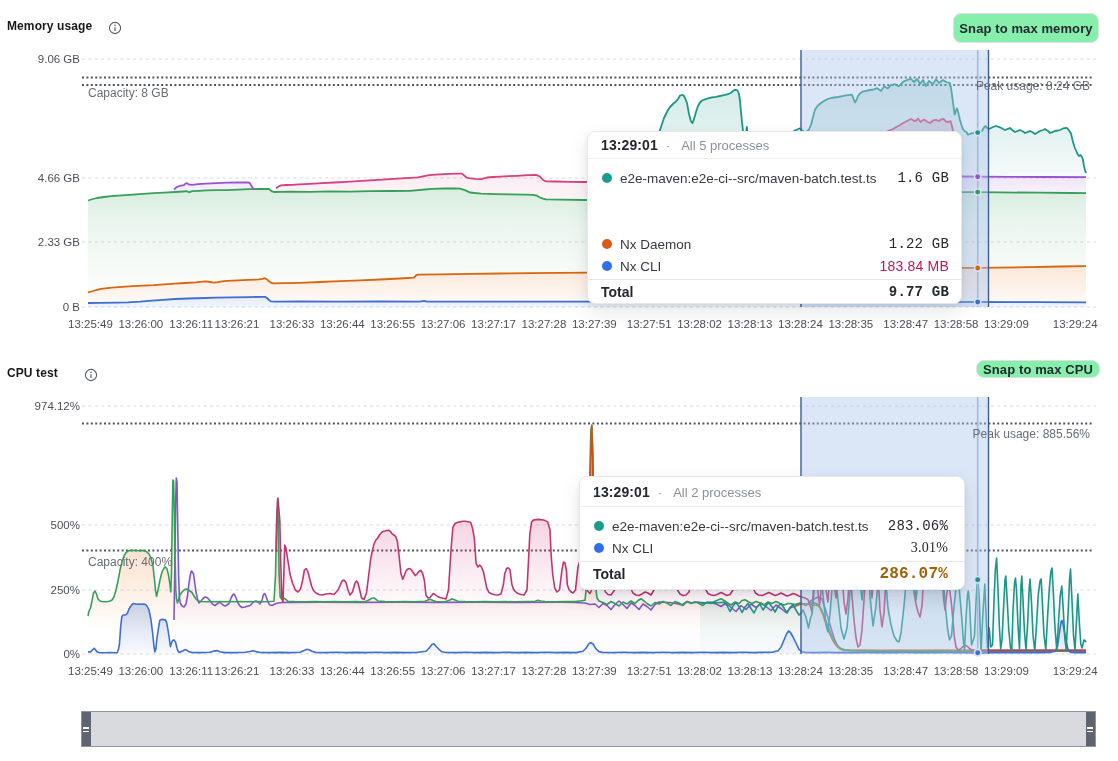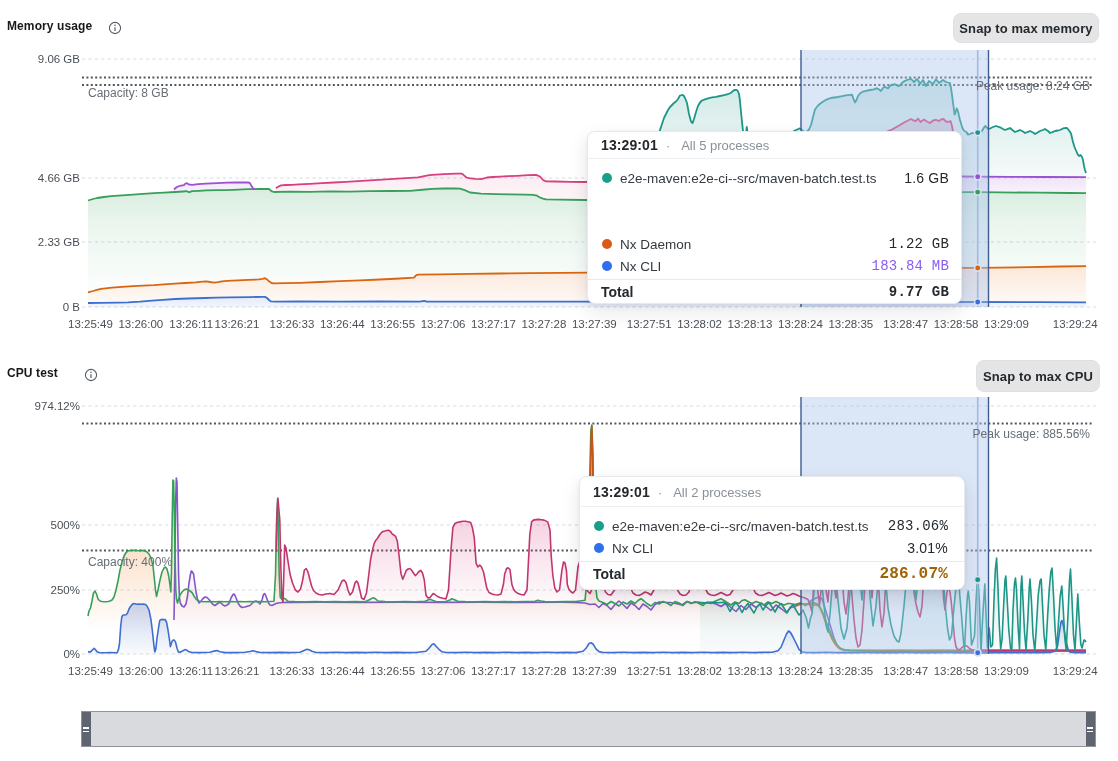--- a/index.html
+++ b/index.html
@@ -1,16 +1,16 @@
 <!DOCTYPE html>
 <html><head><meta charset="utf-8"><title>Resource usage</title>
 <style>
 html,body{margin:0;padding:0;background:#fff;font-family:"Liberation Sans",sans-serif;}
 #wrap{position:relative;width:1118px;height:761px;overflow:hidden;background:#fff;}
-.btn{position:absolute;background:#e5e5e5;border:1px solid #dde0e4;border-radius:8px;font-size:13px;font-weight:700;color:#24292e;display:flex;align-items:center;justify-content:center;box-sizing:border-box;letter-spacing:0.1px}
+.btn{position:absolute;background:#86efac;border:1px solid #dde0e4;border-radius:8px;font-size:13px;font-weight:700;color:#24292e;display:flex;align-items:center;justify-content:center;box-sizing:border-box;letter-spacing:0.1px}
 .title{position:absolute;font-size:12px;letter-spacing:-0.2px;font-weight:700;color:#17191c;letter-spacing:0.1px}
 </style></head>
 <body>
 <div id="wrap">
 <svg width="1118" height="761" viewBox="0 0 1118 761" style="position:absolute;left:0;top:0;font-family:'Liberation Sans',sans-serif">
 <defs>
 <linearGradient id="gG" x1="0" y1="188" x2="0" y2="292" gradientUnits="userSpaceOnUse">
           <stop offset="0" stop-color="#3aa35c" stop-opacity="0.20"></stop>
           <stop offset="0.35" stop-color="#3aa35c" stop-opacity="0.10"></stop>
           <stop offset="1" stop-color="#3aa35c" stop-opacity="0.015"></stop>
@@ -169,61 +169,61 @@
       <line x1="7" y1="6.3" x2="7" y2="10" stroke="#565c63" stroke-width="1.2"></line>
       <circle cx="7" cy="4.2" r="0.8" fill="#565c63"></circle>
     </svg>
 <div class="btn" style="left:953px;top:13px;width:146px;height:30px">Snap to max memory</div>
 <div class="title" style="left:7px;top:366px">CPU test</div>
 <svg style="position:absolute;left:84px;top:368px" width="14" height="14" viewBox="0 0 14 14">
       <circle cx="7" cy="7" r="5.6" fill="none" stroke="#565c63" stroke-width="1.1"></circle>
       <line x1="7" y1="6.3" x2="7" y2="10" stroke="#565c63" stroke-width="1.2"></line>
       <circle cx="7" cy="4.2" r="0.8" fill="#565c63"></circle>
     </svg>
-<div class="btn" style="left:976px;top:360px;width:124px;height:32px">Snap to max CPU</div>
+<div class="btn" style="left:976px;top:360px;width:124px;height:18px">Snap to max CPU</div>
 <div style="position:absolute;left:587px;top:131px;width:375px;height:173px;background:#fff;border:1px solid #e7e9ec;border-radius:8px;box-shadow:0 8px 20px rgba(20,30,50,0.10),0 2px 5px rgba(20,30,50,0.06);z-index:5;box-sizing:border-box">
       <div style="position:absolute;left:0;top:0;right:0;height:26px;border-bottom:1px solid #eef0f2;">
         <span style="position:absolute;left:13px;top:50%;transform:translateY(-50%);font-size:14px;font-weight:700;color:#24292e;letter-spacing:0.1px">13:29:01</span>
         <span style="position:absolute;left:78px;top:50%;transform:translateY(-50%);font-size:13px;color:#8a9199">·&nbsp;&nbsp;&nbsp;All 5 processes</span>
       </div>
       <div style="position:absolute;left:0;top:35px;right:0;height:22px">
         <span style="position:absolute;left:14px;top:50%;transform:translateY(-50%);width:10px;height:10px;border-radius:50%;background:#1a9e8c"></span>
         <span style="position:absolute;left:32px;top:50%;transform:translateY(-50%);font-size:13.5px;color:#343a40;white-space:nowrap">e2e-maven:e2e-ci--src/maven-batch.test.ts</span>
-        <span style="position:absolute;right:12px;top:50%;transform:translateY(-50%);font-family:Liberation Sans, sans-serif;font-size:14px;color:#24292e;letter-spacing:0.2px">1.6 GB</span>
+        <span style="position:absolute;right:12px;top:50%;transform:translateY(-50%);font-family:Liberation Mono, monospace;font-size:14px;color:#24292e;letter-spacing:0.2px">1.6 GB</span>
       </div>
       <div style="position:absolute;left:0;top:101px;right:0;height:22px">
         <span style="position:absolute;left:14px;top:50%;transform:translateY(-50%);width:10px;height:10px;border-radius:50%;background:#d9591b"></span>
         <span style="position:absolute;left:32px;top:50%;transform:translateY(-50%);font-size:13.5px;color:#343a40;white-space:nowrap">Nx Daemon</span>
         <span style="position:absolute;right:12px;top:50%;transform:translateY(-50%);font-family:'Liberation Mono',monospace;font-size:14px;color:#24292e;letter-spacing:0.2px">1.22 GB</span>
       </div>
       <div style="position:absolute;left:0;top:123px;right:0;height:22px">
         <span style="position:absolute;left:14px;top:50%;transform:translateY(-50%);width:10px;height:10px;border-radius:50%;background:#2f6fed"></span>
         <span style="position:absolute;left:32px;top:50%;transform:translateY(-50%);font-size:13.5px;color:#343a40;white-space:nowrap">Nx CLI</span>
-        <span style="position:absolute;right:12px;top:50%;transform:translateY(-50%);font-family:Liberation Mono, monospace;font-size:14px;color:#8b5cf6;letter-spacing:0.2px">183.84 MB</span>
+        <span style="position:absolute;right:12px;top:50%;transform:translateY(-50%);font-family:Liberation Sans, sans-serif;font-size:14px;color:#be185d;letter-spacing:0.2px">183.84 MB</span>
       </div>
       <div style="position:absolute;left:0;right:0;top:147px;border-top:1px solid #e7e9ec"></div>
       <div style="position:absolute;left:0;top:149px;right:0;height:22px">
         <span style="position:absolute;left:13px;top:50%;transform:translateY(-50%);font-size:14px;font-weight:700;color:#24292e">Total</span>
         <span style="position:absolute;right:12px;top:50%;transform:translateY(-50%);font-family:'Liberation Mono',monospace;font-size:14px;font-weight:700;color:#24292e;letter-spacing:0.2px">9.77 GB</span>
       </div>
     </div>
 <div style="position:absolute;left:579px;top:476px;width:386px;height:114px;background:#fff;border:1px solid #e7e9ec;border-radius:8px;box-shadow:0 8px 20px rgba(20,30,50,0.10),0 2px 5px rgba(20,30,50,0.06);z-index:5;box-sizing:border-box">
       <div style="position:absolute;left:0;top:0;right:0;height:29px;border-bottom:1px solid #eef0f2;">
         <span style="position:absolute;left:13px;top:50%;transform:translateY(-50%);font-size:14px;font-weight:700;color:#24292e;letter-spacing:0.1px">13:29:01</span>
         <span style="position:absolute;left:78px;top:50%;transform:translateY(-50%);font-size:13px;color:#8a9199">·&nbsp;&nbsp;&nbsp;All 2 processes</span>
       </div>
       <div style="position:absolute;left:0;top:38px;right:0;height:22px">
         <span style="position:absolute;left:14px;top:50%;transform:translateY(-50%);width:10px;height:10px;border-radius:50%;background:#1a9e8c"></span>
         <span style="position:absolute;left:32px;top:50%;transform:translateY(-50%);font-size:13.5px;color:#343a40;white-space:nowrap">e2e-maven:e2e-ci--src/maven-batch.test.ts</span>
         <span style="position:absolute;right:16px;top:50%;transform:translateY(-50%);font-family:'Liberation Mono',monospace;font-size:14px;color:#24292e;letter-spacing:0.2px">283.06%</span>
       </div>
       <div style="position:absolute;left:0;top:60px;right:0;height:22px">
         <span style="position:absolute;left:14px;top:50%;transform:translateY(-50%);width:10px;height:10px;border-radius:50%;background:#2f6fed"></span>
         <span style="position:absolute;left:32px;top:50%;transform:translateY(-50%);font-size:13.5px;color:#343a40;white-space:nowrap">Nx CLI</span>
-        <span style="position:absolute;right:16px;top:50%;transform:translateY(-50%);font-family:Liberation Sans, sans-serif;font-size:14px;color:#24292e;letter-spacing:0.2px">3.01%</span>
+        <span style="position:absolute;right:16px;top:50%;transform:translateY(-50%);font-family:Liberation Serif, serif;font-size:14px;color:#24292e;letter-spacing:0.2px">3.01%</span>
       </div>
       <div style="position:absolute;left:0;right:0;top:84px;border-top:1px solid #e7e9ec"></div>
       <div style="position:absolute;left:0;top:86px;right:0;height:22px">
         <span style="position:absolute;left:13px;top:50%;transform:translateY(-50%);font-size:14px;font-weight:700;color:#24292e">Total</span>
         <span style="position:absolute;right:16px;top:50%;transform:translateY(-50%);font-family:'Liberation Mono',monospace;font-size:16px;font-weight:700;color:#a16207;letter-spacing:0.2px">286.07%</span>
       </div>
     </div>
 <div style="position:absolute;left:81px;top:711px;width:1015px;height:36px;background:#d8dadd;border:1px solid #8e949b;box-sizing:border-box">
 <div style="position:absolute;left:0;top:0;width:9px;height:34px;background:#5f6570">
 <div style="position:absolute;left:1px;top:15px;width:6px;height:1.6px;background:#fff"></div>

